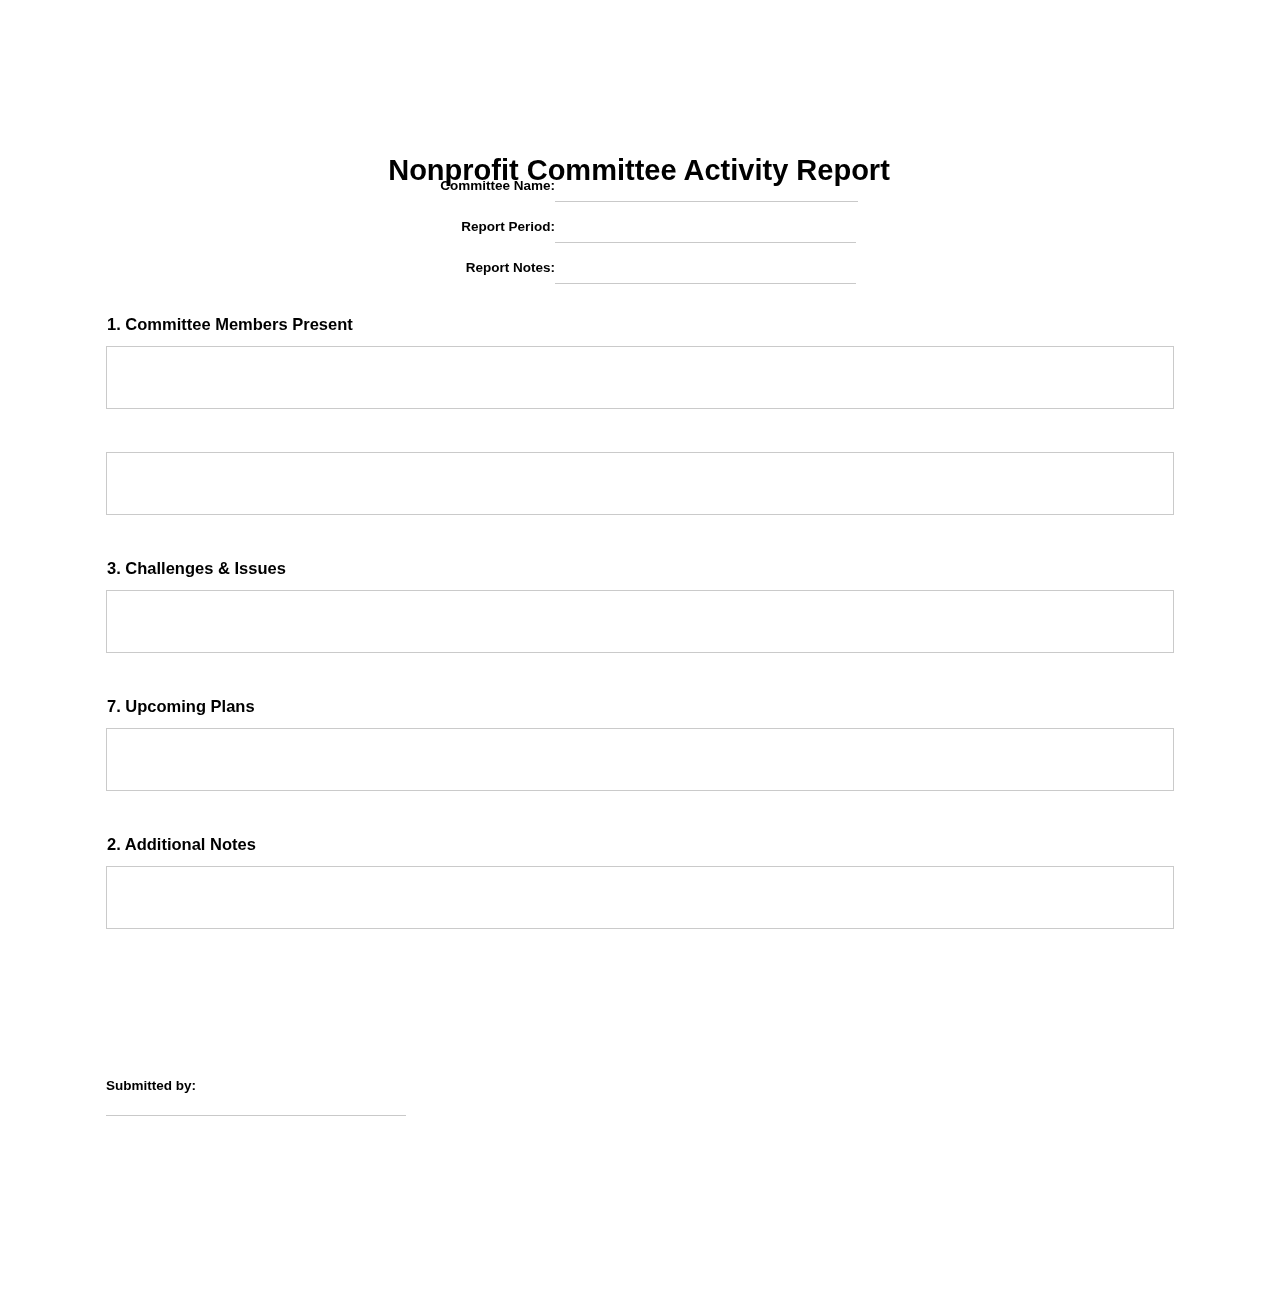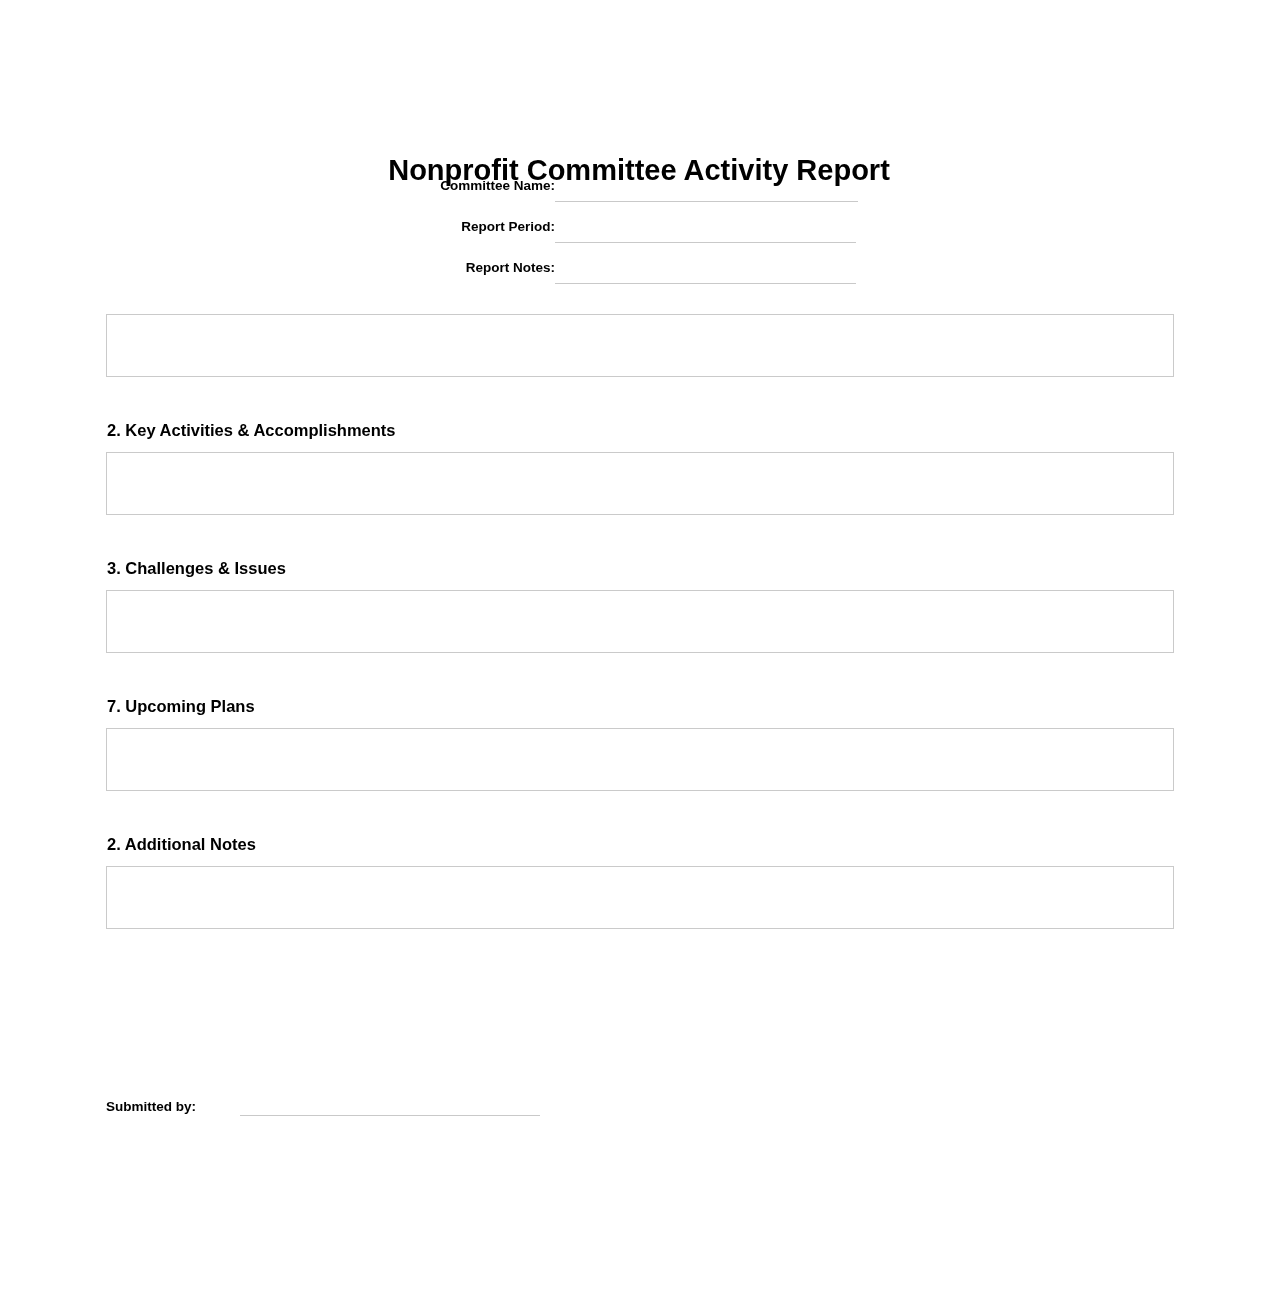--- a/index.html
+++ b/index.html
@@ -104,22 +104,23 @@
 
   
   .footer-block {
     position: absolute;
     left: 106px;
     top: 1040px;
     width: 700px;
   }
   .footer-row {
     display: flex;
-    align-items: flex-end;
+    align-items: flex-start;
     height: 40px;
+    flex-direction: column;
   }
   .footer-label {
     font-size: 13.5px;
     font-weight: bold;
     line-height: 18px;
     padding-top: 1px;
     white-space: nowrap;
   }
   .footer-label.sub { width: 134px; }
   .footer-label.contact { width: 162px; }
@@ -152,25 +153,25 @@
     <div class="meta-row">
       <div class="meta-label">Report Notes:</div>
       <input type="text" class="meta-line w3" style="border-top: none; border-right: none; border-left: none; border-image: initial; border-bottom: 1px solid rgb(201, 201, 201); font-family: &quot;Liberation Sans&quot;, sans-serif; font-size: 13px; outline: none; background: transparent; padding: 0px 2px;" placeholder="">
     </div>
 
   </div>
 
   <div class="sections">
 
     <div class="section">
-      <textarea class="section-box" placeholder="" style=""></textarea>
-    </div>
-
-    <div class="section">
-      <div class="section-heading">2. Key Activities &amp; Accomplishments</div>
+      <div class="section-heading">1. Committee Members Present</div>
+      <textarea class="section-box" placeholder="" style=""></textarea>
+    </div>
+
+    <div class="section">
       <textarea class="section-box" placeholder="" style=""></textarea>
     </div>
 
     <div class="section">
       <div class="section-heading">3. Challenges &amp; Issues</div>
       <textarea class="section-box" placeholder="" style=""></textarea>
     </div>
 
     <div class="section">
       <div class="section-heading">7. Upcoming Plans</div>

